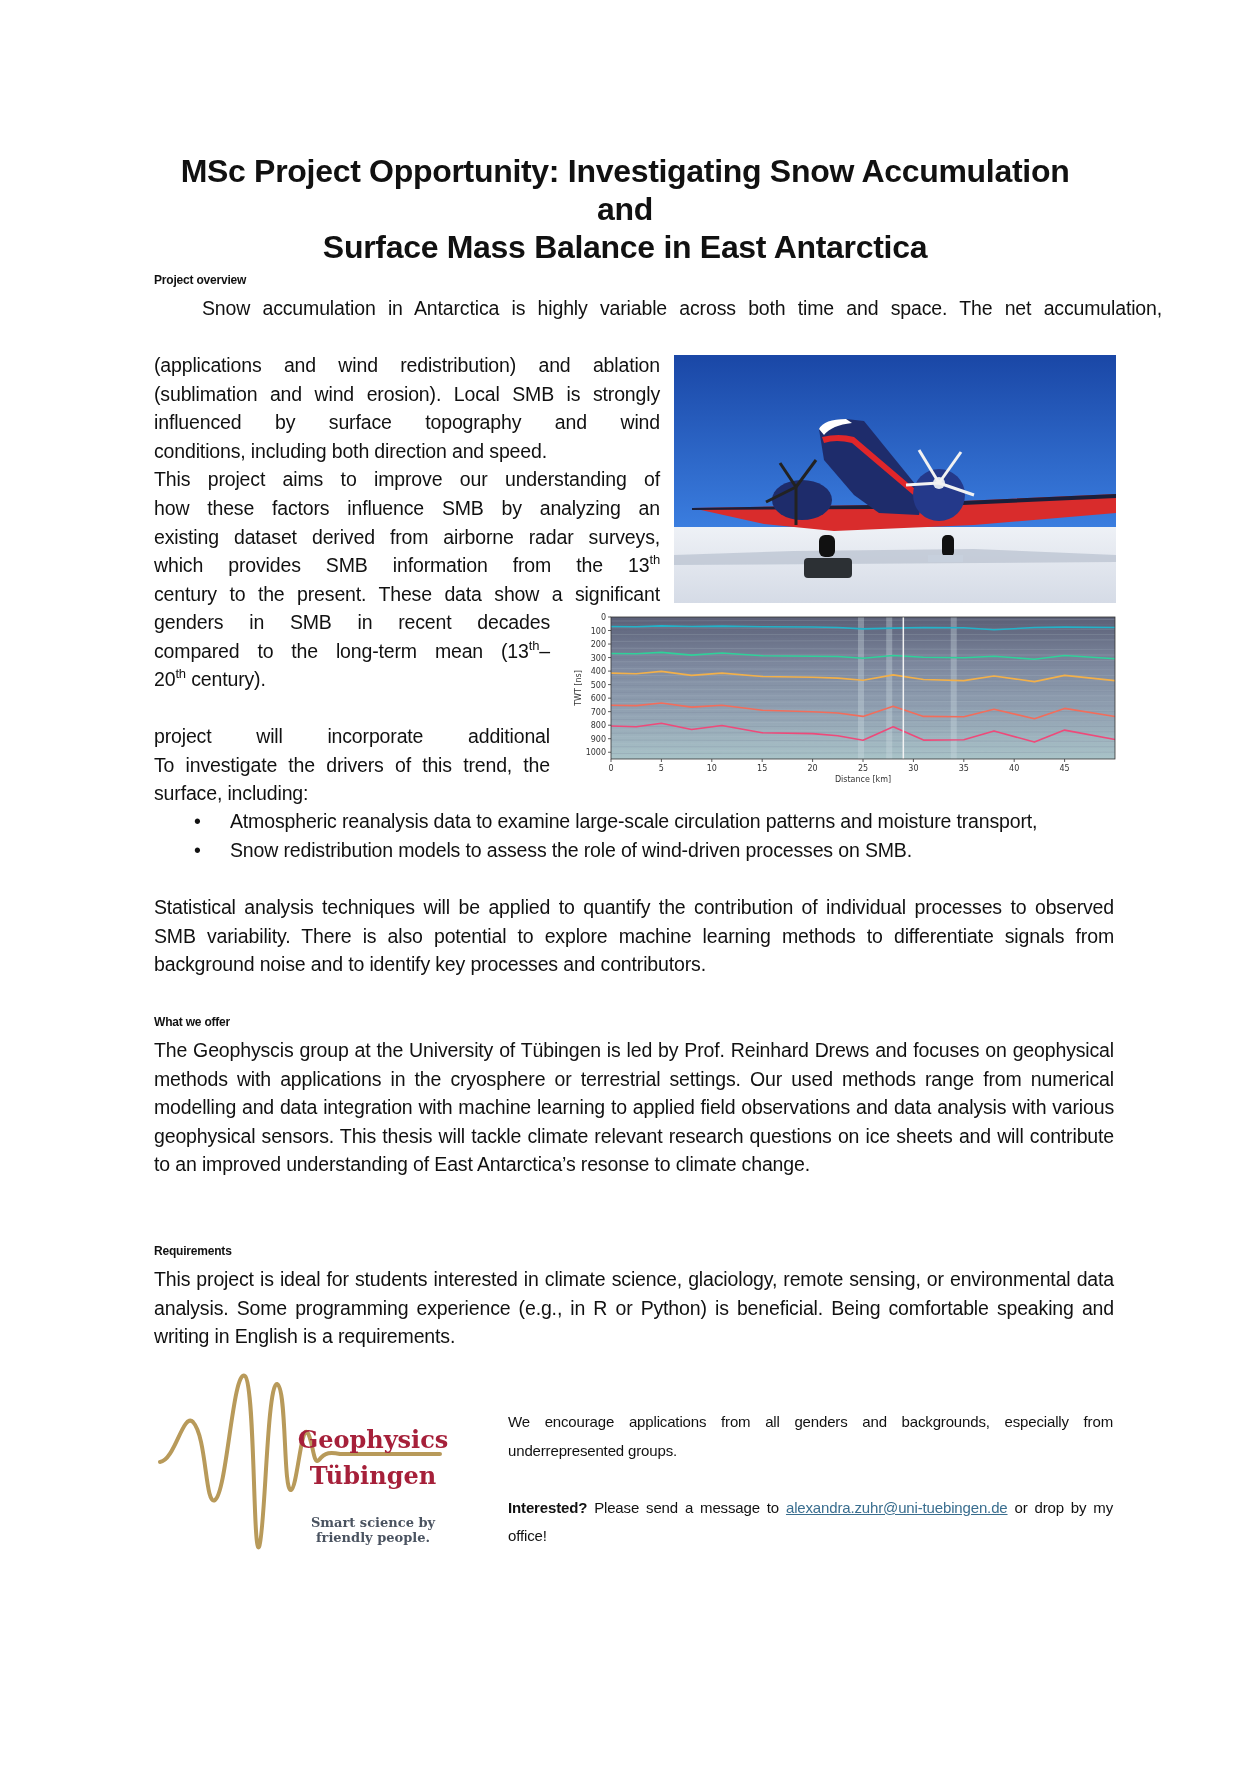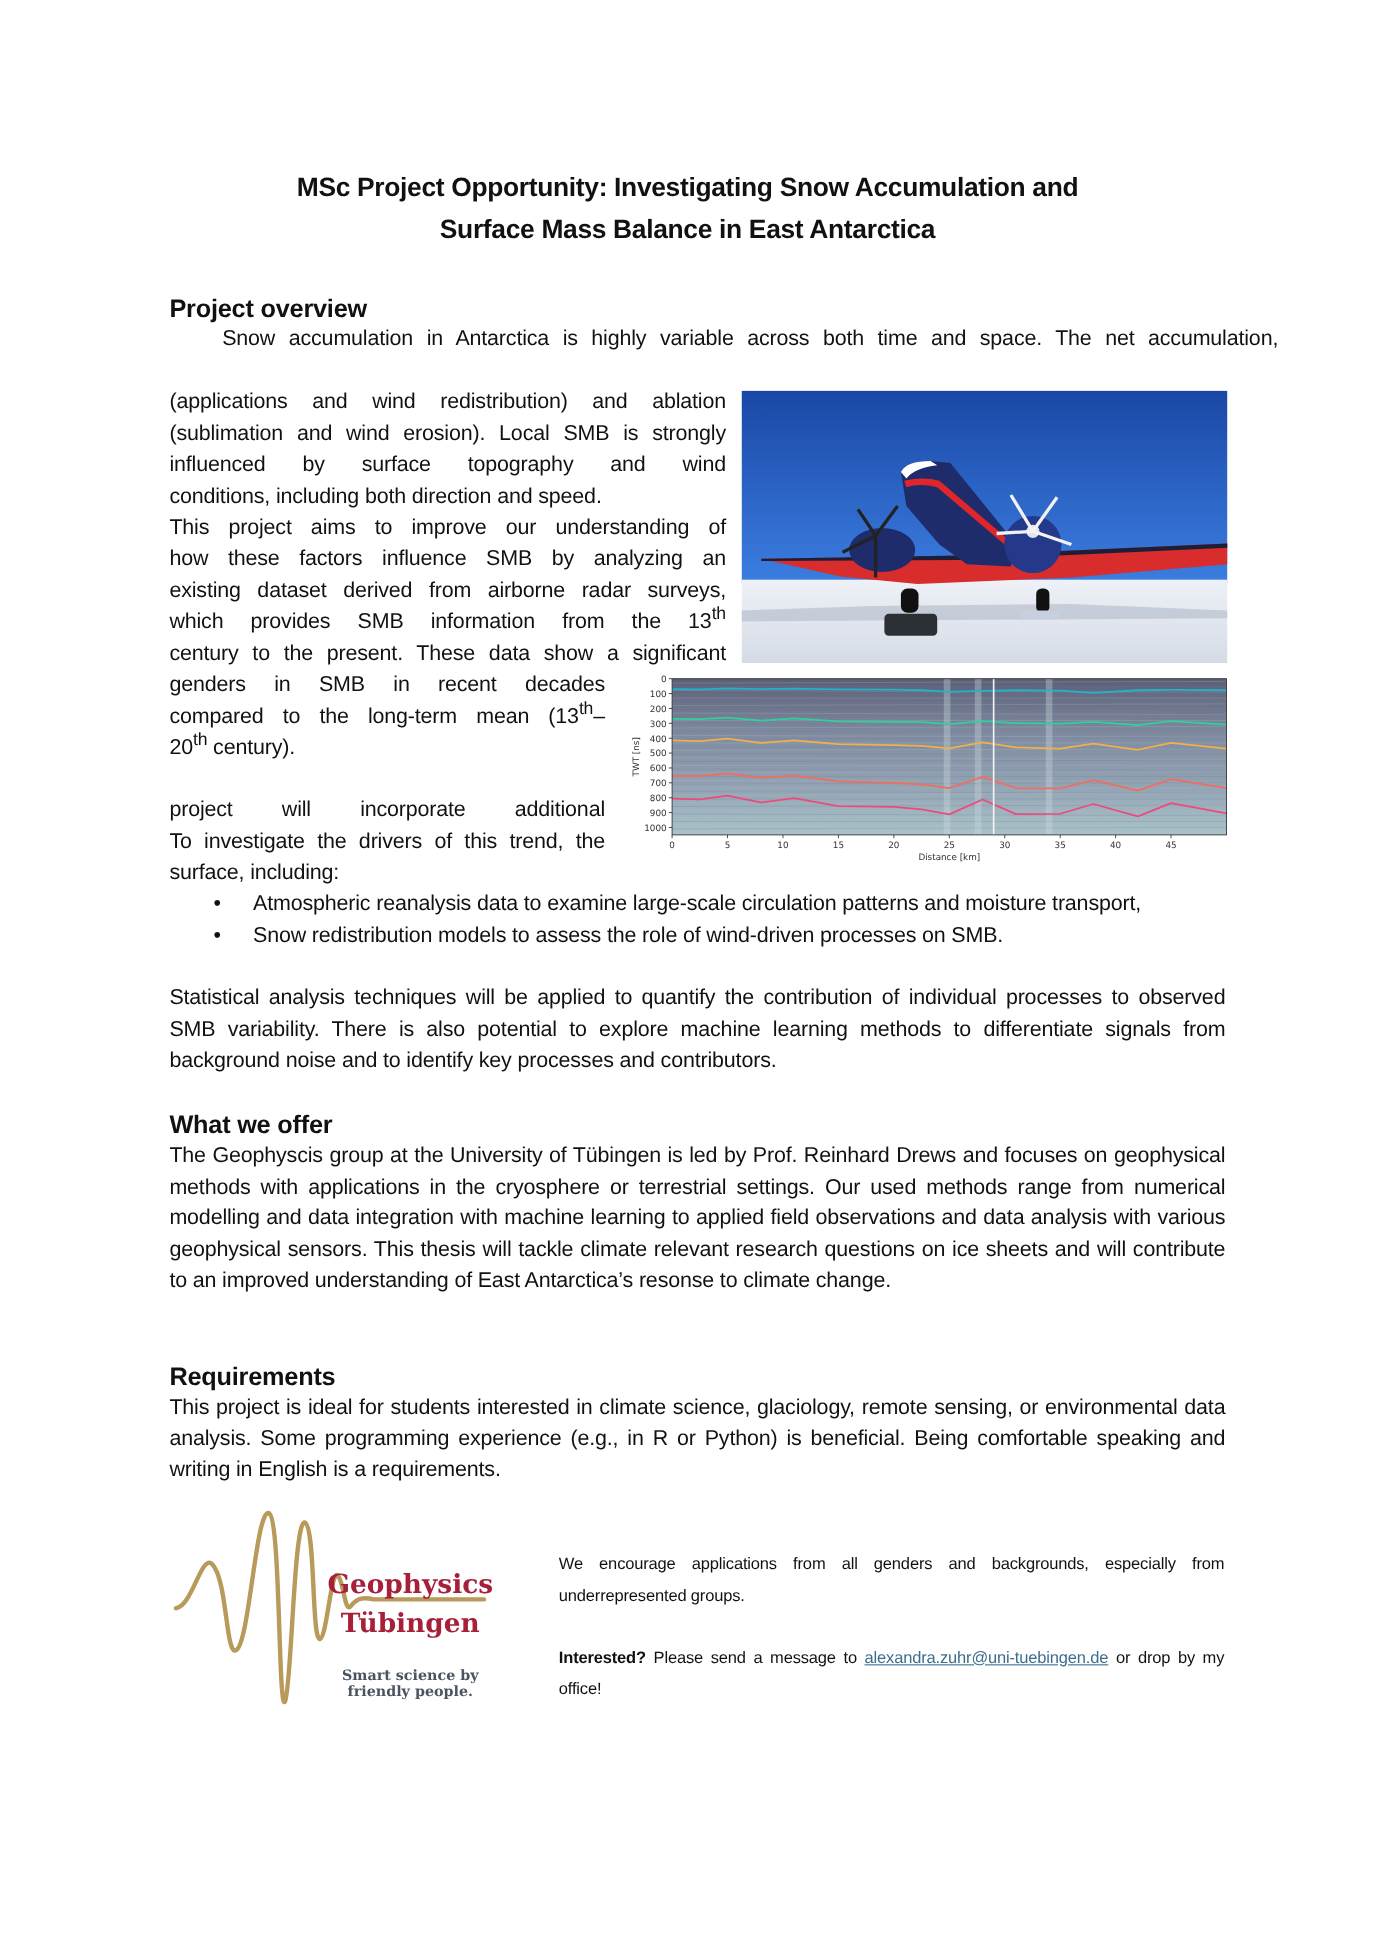--- a/index.html
+++ b/index.html
@@ -1,26 +1,26 @@
 <!DOCTYPE html>
 <html><head>
 <meta charset="utf-8">
 <style>
   html, body { margin: 0; padding: 0; background: #ffffff; }
   body { width: 1260px; height: 1782px; position: relative; overflow: hidden;
          font-family: "Liberation Sans", sans-serif; color: #111; }
   .title { position: absolute; left: 150px; top: 152px; width: 950px; text-align: center;
-           font-family: "Liberation Sans", sans-serif; font-weight: bold; font-size: 24px;
+           font-family: "Liberation Sans", sans-serif; font-weight: bold; font-size: 32px;
            line-height: 38px; letter-spacing: -0.3px; color: #111; }
-  .h { position: absolute; left: 154px; font-weight: bold; font-size: 23px; line-height: 28px; letter-spacing: -0.2px; }
+  .h { position: absolute; left: 154px; font-weight: bold; font-size: 12px; line-height: 28px; letter-spacing: -0.2px; }
   .p { position: absolute; left: 154px; font-size: 19.5px; line-height: 28.6px; text-align: justify;
        letter-spacing: -0.15px; }
   .p .line { display: block; text-align: justify; text-align-last: justify; white-space: nowrap; }
   .p .line.last { text-align-last: left; }
-  sup { font-size: 16px; line-height: 0; vertical-align: 8px; }
+  sup { font-size: 13px; line-height: 0; vertical-align: 8px; }
   .photo { position: absolute; left: 674px; top: 355px; width: 442px; height: 248px; overflow: hidden; }
   .radar { position: absolute; left: 570px; top: 606px; width: 550px; height: 190px; }
   ul.bullets { position: absolute; left: 154px; top: 807px; width: 960px; margin: 0; padding: 0; list-style: none;
                font-size: 19.5px; line-height: 28.6px; letter-spacing: -0.15px; }
   ul.bullets li { position: relative; padding-left: 76px; text-align: justify; }
   ul.bullets li .bullet { position: absolute; left: 40px; top: 0; }
   .logo { position: absolute; left: 155px; top: 1372px; width: 340px; height: 190px; }
   .contact { position: absolute; left: 508px; top: 1408px; width: 605px; font-size: 15px; line-height: 28.6px; letter-spacing: -0.15px; }
   .contact a { color: #3a6e8f; text-decoration: underline; }
 </style>

